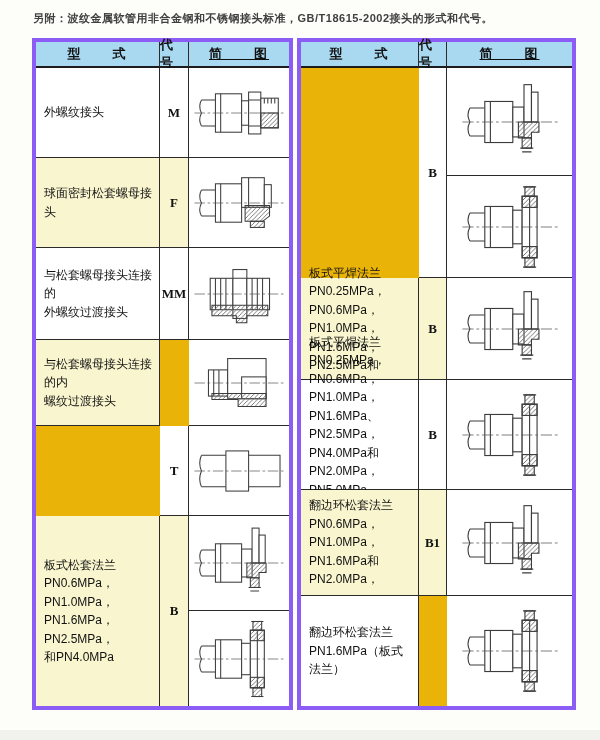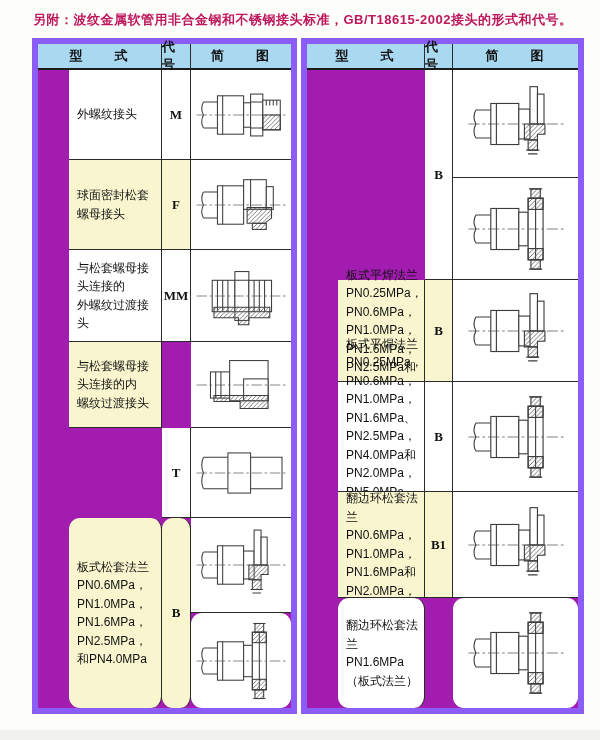--- a/index.html
+++ b/index.html
@@ -3,46 +3,45 @@
 <meta charset="utf-8">
 <style>
   html,body{margin:0;padding:0;}
   body{
     width:600px;height:740px;background:#fdfdfa;position:relative;
     font-family:"Liberation Sans","DejaVu Sans",sans-serif;color:#111;
     overflow:hidden;
   }
   .doc-title{
     position:absolute;left:33px;top:11px;width:560px;
-    font-size:13px;font-weight:600;letter-spacing:0.5px;color:#be185d;
+    font-size:11px;font-weight:600;letter-spacing:0.5px;color:#404040;
   }
   .tables-wrap{
     position:absolute;left:32px;top:38px;display:flex;gap:4px;
   }
   .tbl{
-    display:grid;background:#a21caf;border:6px solid #8b5cf6;
+    display:grid;background:#eab308;border:4px solid #8b5cf6;
   }
   .tbl-left{grid-template-columns:124px 29px 100px;grid-template-rows:26px 90px 90px 92px 86px 90px 95px 95px;}
   .tbl-right{grid-template-columns:118px 28px 125px;grid-template-rows:26px 108px 102px 102px 110px 106px 110px;}
   .cell{
     border-right:1.5px solid #2a2a2a;border-bottom:1.5px solid #2a2a2a;
     box-sizing:border-box;min-width:0;min-height:0;background:#fff;
   }
-  .cell.lastc{border-right:none;}
-  .cell.lastr{border-bottom:none;border-radius:11px;}
+  .cell.lastc{border-right:none;text-decoration:underline;}
+  .cell.lastr{border-bottom:none;}
   .hd{
     background:#a9d8f1;display:flex;align-items:center;justify-content:center;
     font-size:13px;font-weight:700;letter-spacing:2px;
     border-bottom:2px solid #1c1c1c;
   }
   .type-cell{
     display:flex;align-items:center;text-align:left;
     padding:4px 3px 4px 8px;font-size:12px;line-height:18.5px;
     white-space:pre-line;
-    margin-left:31px;
   }
   .code-cell{
     display:flex;align-items:center;justify-content:center;
     font-family:"Liberation Serif","DejaVu Serif",serif;
     font-size:13px;font-weight:600;
   }
   .diag-cell{display:flex;align-items:center;justify-content:center;}
   .yl{background:#f9f6cf;}
   .dsvg{stroke:#3c3c3c;}
   .tbl-left .dsvg{width:96px;height:80px;}

